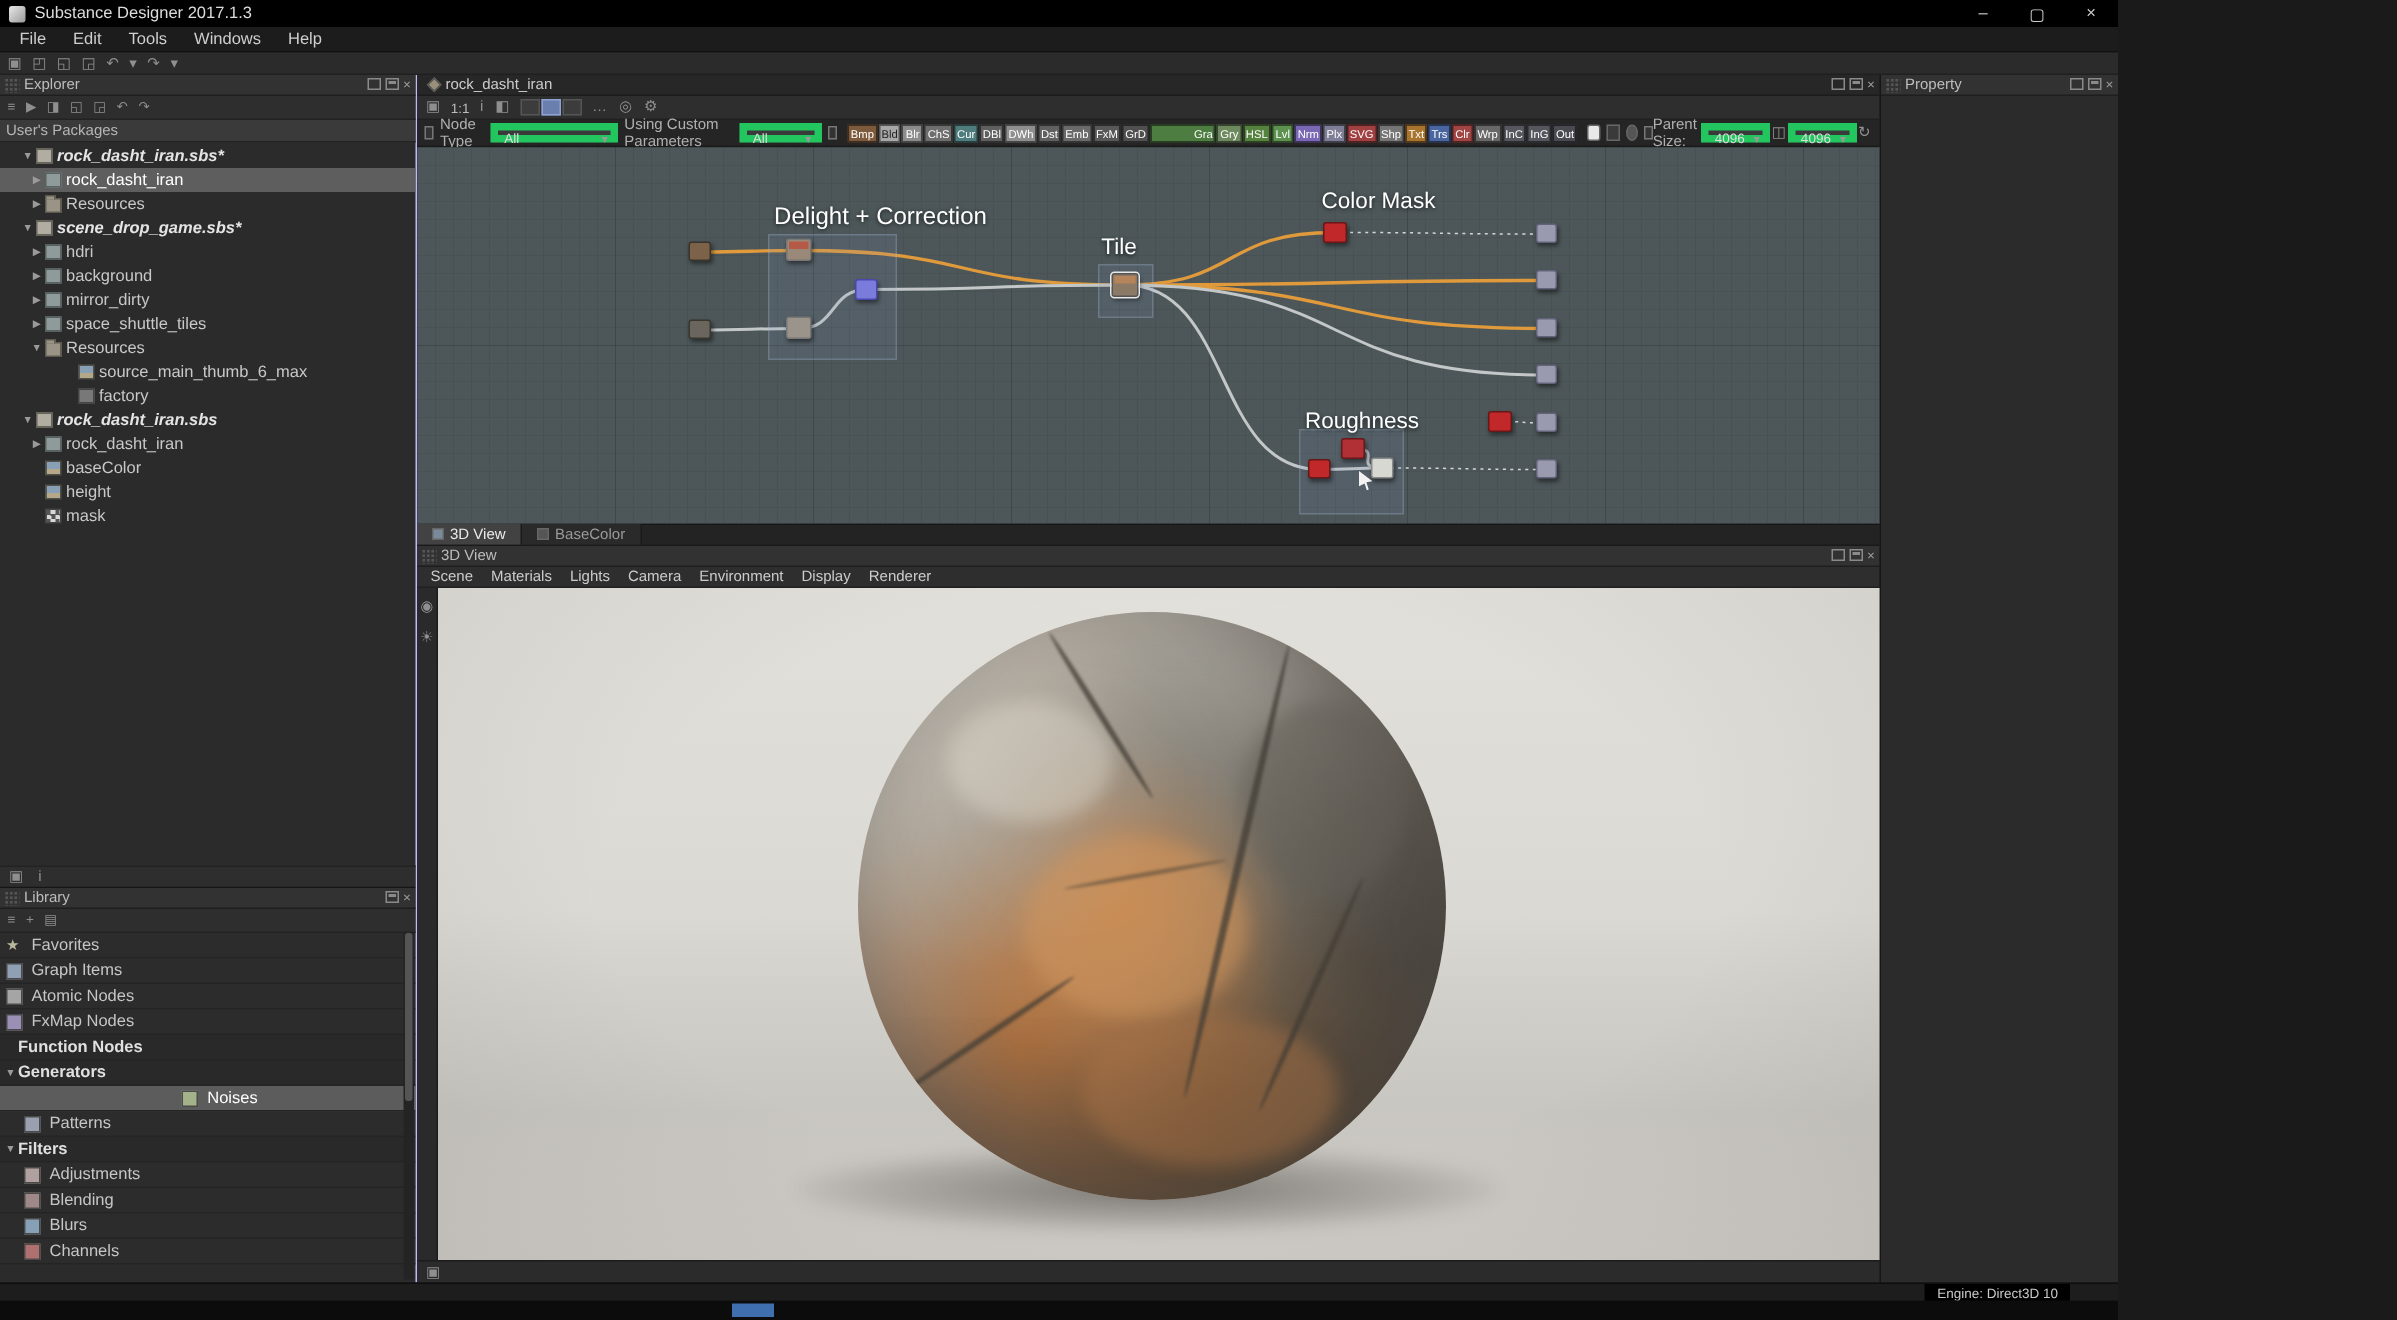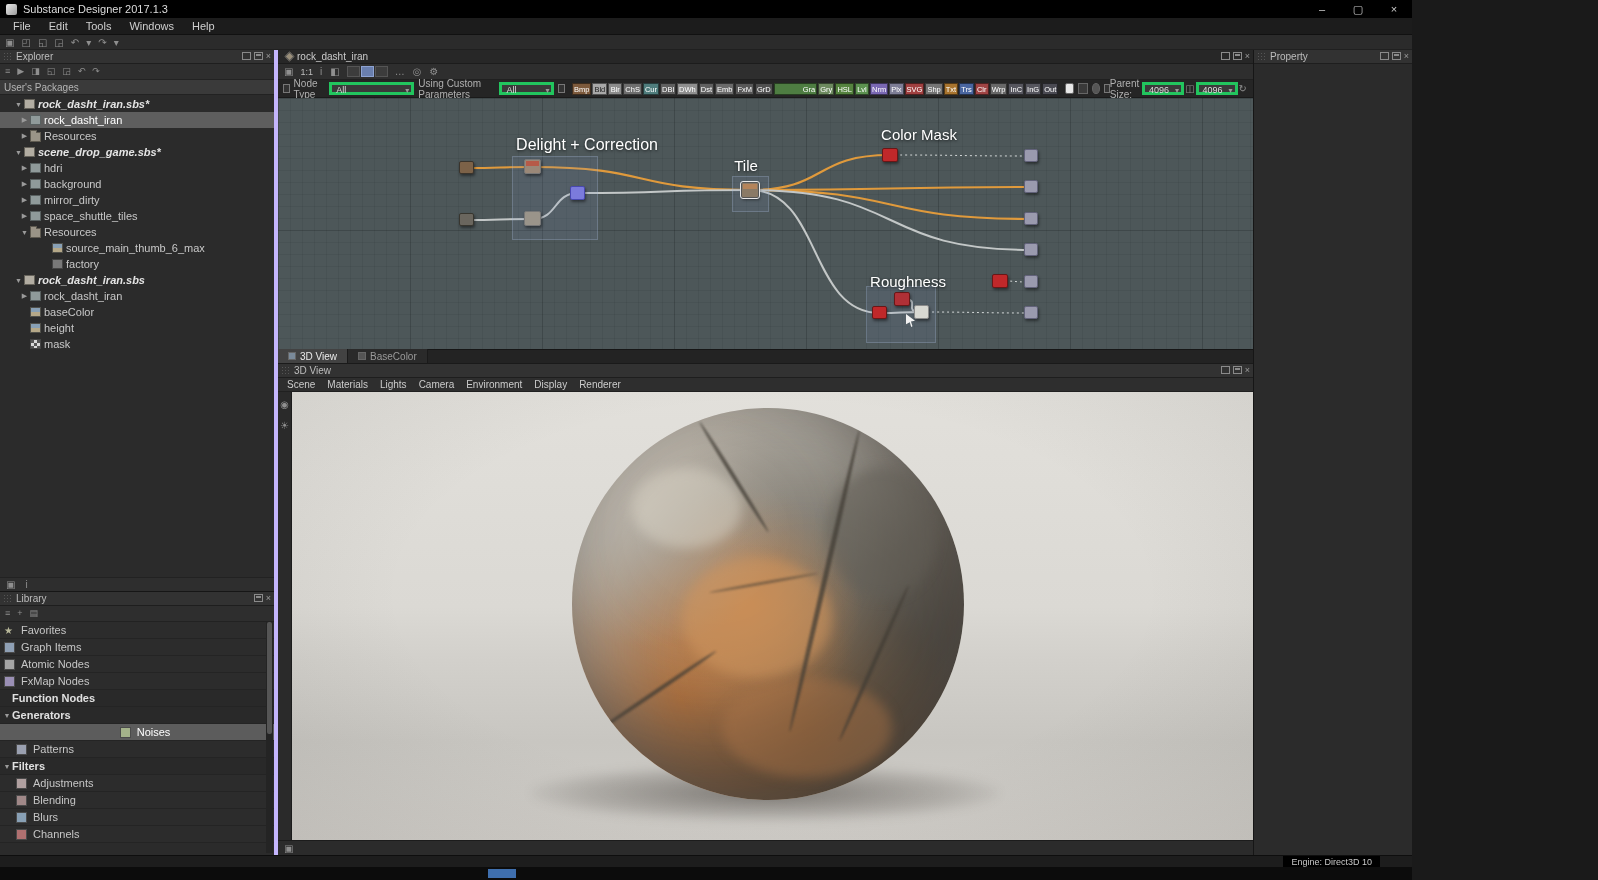--- a/index.html
+++ b/index.html
@@ -13,21 +13,21 @@
   .title-text { color:#ddd; font-size:11px; }
   .win-controls { margin-left:auto; display:flex; }
   .win-btn { width:36px; height:18px; color:#ccc; font-size:11px; display:flex; align-items:center; justify-content:center; cursor:default; }
   .menubar { height:17px; background:#1c1c1c; display:flex; align-items:center; padding-left:4px; flex:0 0 auto; border-bottom:1px solid #111; }
   .menu-item { padding:0 9px; color:#cfcfcf; height:17px; line-height:17px; }
   .main-toolbar { height:15px; background:#2b2b2b; display:flex; align-items:center; padding-left:4px; gap:5px; flex:0 0 auto; border-bottom:1px solid #202020; }
   .tb-icon { color:#8f8f8f; font-size:10px; line-height:13px; padding:0 1px; }
 
   
   .main { flex:1 1 auto; display:flex; min-height:0; }
-  .left-col { width:278px; flex:0 0 278px; display:flex; flex-direction:column; border-right:4px solid #c4b5fd; background:#2b2b2b; }
+  .left-col { width:278px; flex:0 0 278px; display:flex; flex-direction:column; border-right:1px solid #c4b5fd; background:#2b2b2b; }
   .center-col { width:975px; flex:0 0 975px; display:flex; flex-direction:column; background:#2b2b2b; }
   .right-col { flex:1 1 auto; display:flex; flex-direction:column; border-left:1px solid #161616; background:#2b2b2b; }
 
   
   .panel-header { height:14px; background:#323232; display:flex; align-items:center; font-size:10px; color:#bdbdbd; border-bottom:1px solid #1e1e1e; flex:0 0 auto; }
   .grip { width:10px; height:10px; margin:0 3px 0 3px; background-image:radial-gradient(#555 1px, transparent 1px); background-size:3px 3px; }
   .ph-icons { margin-left:auto; display:flex; gap:3px; padding-right:3px; }
   .ph-box { width:9px; height:8px; border:1px solid #8a8a8a; position:relative; }
   .ph-box.dock::before { content:""; position:absolute; left:1px; right:1px; top:1px; height:2px; background:#8a8a8a; }
   .ph-x { color:#9a9a9a; font-size:9px; line-height:9px; }
@@ -75,21 +75,21 @@
   .tabbar { height:14px; background:#272727; display:flex; align-items:center; font-size:10px; color:#cccccc; border-bottom:1px solid #1c1c1c; flex:0 0 auto; }
   .tab { display:flex; align-items:center; gap:4px; padding:0 8px; height:14px; }
   .tab .tab-ic { width:7px; height:7px; background:#9a8f7a; transform:rotate(45deg); border:1px solid #555; }
   .graph-toolbar { height:16px; background:#2e2e2e; border-bottom:1px solid #202020; display:flex; align-items:center; gap:6px; padding-left:5px; color:#9c9c9c; flex:0 0 auto; }
   .zoom-label { font-size:9px; color:#bdbdbd; }
   .mode-group { display:flex; gap:1px; }
   .mode-btn { width:13px; height:11px; background:#3c3c3c; border:1px solid #555; }
   .mode-btn.active { background:#6a7fae; border-color:#8ea3d2; }
   .filterbar { height:18px; background:#252525; border-bottom:1px solid #1a1a1a; display:flex; align-items:center; gap:4px; padding:0 5px; font-size:10px; color:#b0b0b0; flex:0 0 auto; }
   .fb-check { width:9px; height:9px; border:1px solid #777; background:#333; }
-  .fb-select { background:#3a3a3a; border:3px solid #22c55e; color:#ddd; height:13px; line-height:11px; padding:0 12px 0 4px; position:relative; font-size:9px; }
+  .fb-select { background:#3a3a3a; border:5px solid #22c55e; color:#ddd; height:13px; line-height:11px; padding:0 12px 0 4px; position:relative; font-size:9px; }
   .fb-select::after { content:"▾"; position:absolute; right:2px; top:0; font-size:8px; color:#999; }
   .chips { display:flex; gap:1px; margin:0 3px; }
   .chip { height:12px; min-width:14px; padding:0 1px; font-size:7.5px; line-height:12px; text-align:center; border:1px solid rgba(0,0,0,0.5); color:#fff; }
   .fb-iconbtn { width:13px; height:11px; border:1px solid #666; background:#3a3a3a; position:relative; }
   .fb-iconbtn.comment { background:#e8e8e8; border-radius:2px; }
   .fb-iconbtn.bulb { border-radius:50%; width:11px; background:#555; }
   .fb-right { margin-left:auto; display:flex; align-items:center; gap:0; }
 
   .graph-canvas { position:relative; flex:1 1 auto; background-color:#4d5759; overflow:hidden;
     background-image:

